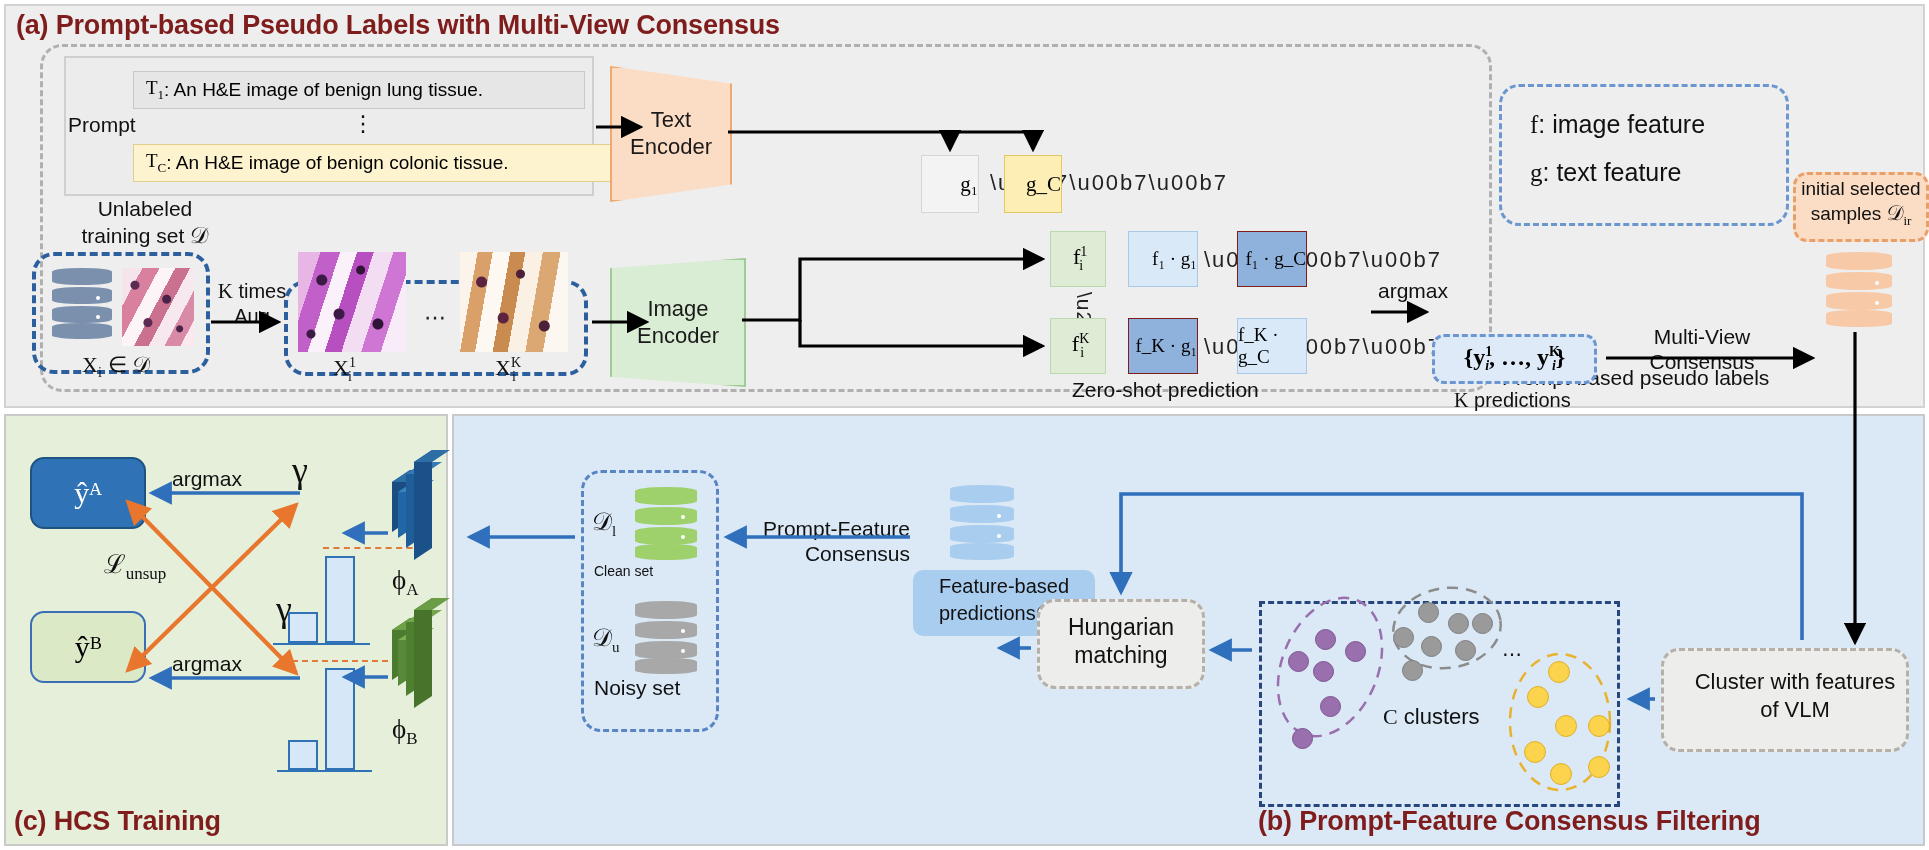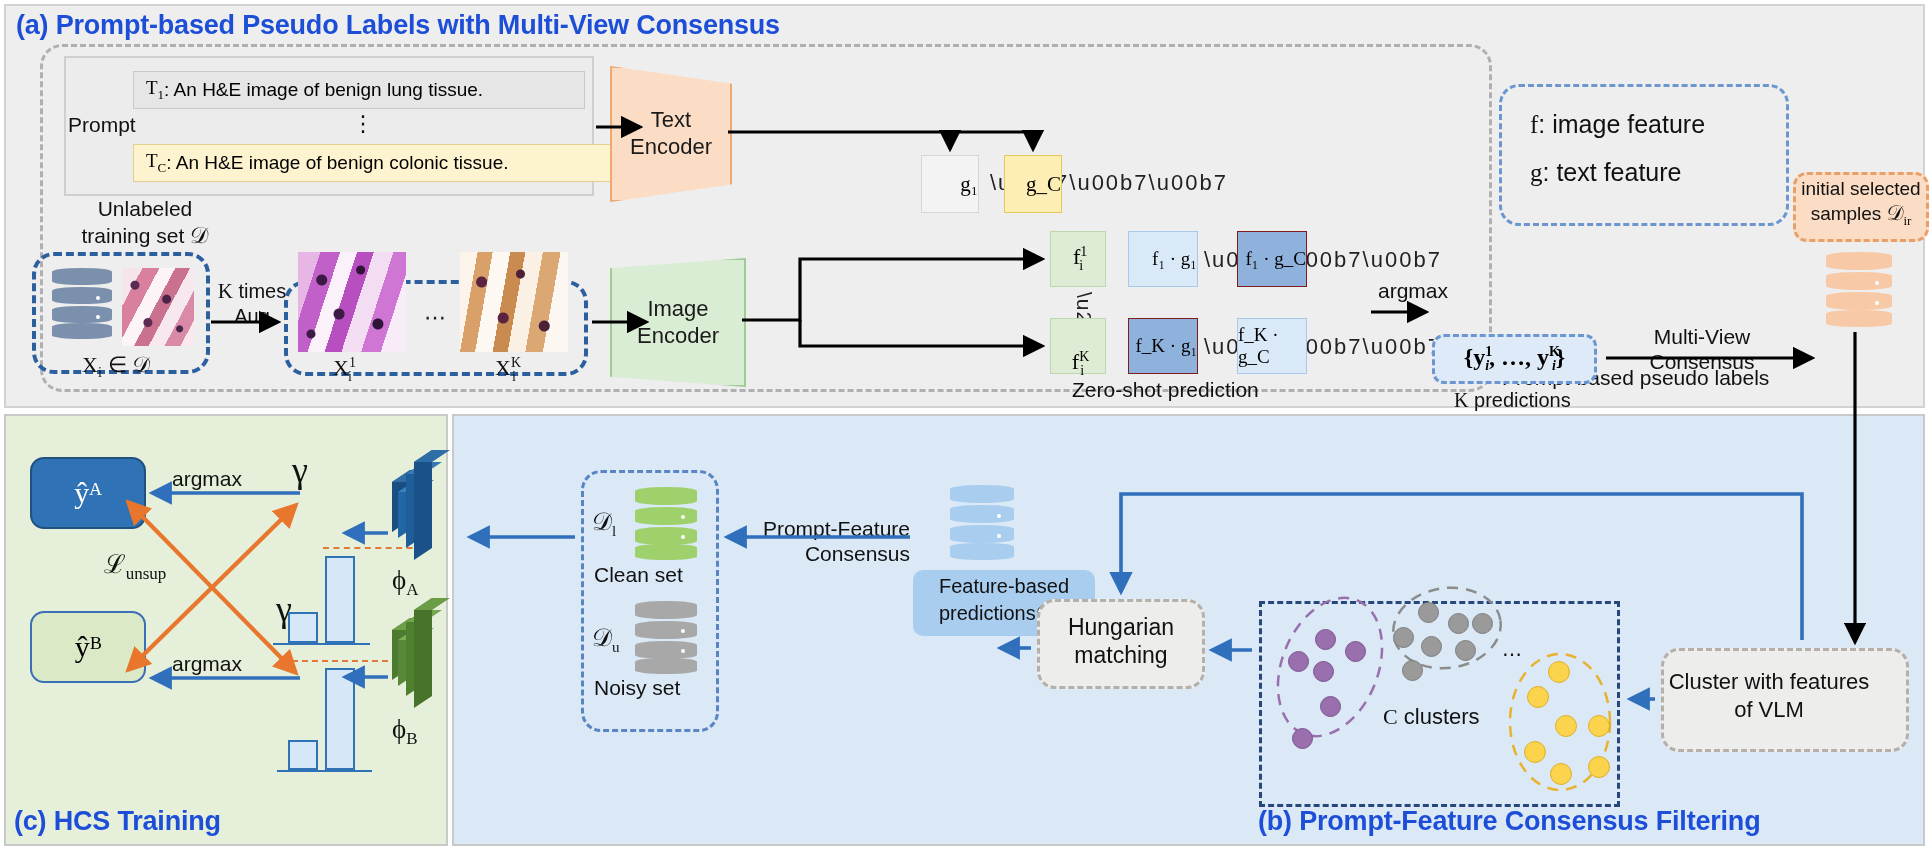--- a/index.html
+++ b/index.html
@@ -7,21 +7,21 @@
   #root{position:relative;width:1929px;height:850px;overflow:hidden;background:#ffffff;}
   .abs{position:absolute;}
   .ital{font-family:"Liberation Serif",serif;}
   .mathserif{font-family:"Liberation Serif",serif;}
 
   
   #panel-a{left:4px;top:4px;width:1921px;height:404px;background:#eeeeee;border:2px solid #d2d2d2;box-sizing:border-box;}
   #panel-c{left:4px;top:414px;width:444px;height:432px;background:#e5efd9;border:2px solid #c9c9c9;box-sizing:border-box;}
   #panel-b{left:452px;top:414px;width:1473px;height:432px;background:#dbe9f7;border:2px solid #c9c9c9;box-sizing:border-box;}
 
-  .panel-title{font-weight:bold;color:#1d4ed8;font-size:27px;letter-spacing:-0.2px;}
+  .panel-title{font-weight:bold;color:#7f1d1d;font-size:27px;letter-spacing:-0.2px;}
 
   
   .dash-gray{border:3px dashed #b0b0b0;border-radius:22px;box-sizing:border-box;}
   .dash-blue{border:4px dashed #2c5f9e;border-radius:22px;box-sizing:border-box;}
   .dash-blue-thin{border:3px dashed #6b96d0;border-radius:16px;box-sizing:border-box;}
   .dash-navy-sq{border:3px dashed #27467e;box-sizing:border-box;}
   .dash-gray-round{border:3px dashed #b5b0aa;border-radius:18px;box-sizing:border-box;background:#ededeb;}
 
   
   #prompt-outer{left:64px;top:56px;width:530px;height:140px;background:#ececec;border:2px solid #cfcfcf;box-sizing:border-box;}
@@ -161,21 +161,21 @@
   <div class="abs cell g-cell hl" style="left:1004px;top:155px;width:58px;height:58px;">
     <span class="ital mathserif">g_C</span>
   </div>
 
   <div class="abs cell f-cell" style="left:1050px;top:231px;width:56px;height:56px;left:1050px;"></div>
   <div class="abs" style="left:1050px;top:231px;width:56px;height:56px;display:flex;align-items:center;justify-content:center;font-size:22px;">
     <span class="ital mathserif">f<sup style="font-size:14px;">1</sup><sub style="font-size:14px;margin-left:-8px;">i</sub></span>
   </div>
   <div class="abs vdots" style="left:1072px;top:292px;">\u22ee</div>
   <div class="abs cell f-cell" style="left:1050px;top:318px;width:56px;height:56px;"></div>
-  <div class="abs" style="left:1050px;top:318px;width:56px;height:56px;display:flex;align-items:center;justify-content:center;font-size:22px;margin-top:18px;">
+  <div class="abs" style="left:1050px;top:318px;width:56px;height:56px;display:flex;align-items:center;justify-content:center;font-size:22px;">
     <span class="ital mathserif">f<sup style="font-size:14px;">K</sup><sub style="font-size:14px;margin-left:-9px;">i</sub></span>
   </div>
 
   <div class="abs cell sim-light" style="left:1128px;top:231px;width:70px;height:56px;">
     <span class="ital mathserif" style="font-size:19px;">f₁ · g₁</span>
   </div>
   <div class="abs dots" style="left:1204px;top:247px;">\u00b7\u00b7\u00b7</div>
   <div class="abs cell sim-dark" style="left:1237px;top:231px;width:70px;height:56px;">
     <span class="ital mathserif" style="font-size:19px;">f₁ · g_C</span>
   </div>
@@ -290,21 +290,21 @@
     <div class="band" style="top:0;width:62px;height:18px;background:#9ed16b;"></div>
     <div class="band" style="top:20px;width:62px;height:18px;background:#9ed16b;"></div>
     <div class="band" style="top:40px;width:62px;height:18px;background:#9ed16b;"></div>
     <div class="band" style="top:57px;width:62px;height:16px;background:#9ed16b;"></div>
     <div style="position:absolute;left:46px;top:28px;width:4px;height:4px;border-radius:50%;background:#fff;"></div>
     <div style="position:absolute;left:46px;top:48px;width:4px;height:4px;border-radius:50%;background:#fff;"></div>
   </div>
   <div class="abs txt mathserif ital" style="left:592px;top:508px;font-size:25px;">
     <span>𝒟</span><sub style="font-size:15px;">l</sub>
   </div>
-  <div class="abs txt" style="left:594px;top:563px;font-size:21px;">Clean set</div>
+  <div class="abs txt" style="left:594px;top:563px;font-size:14px;">Clean set</div>
 
   <div class="cyl" style="left:635px;top:601px;width:62px;height:74px;">
     <div class="band" style="top:0;width:62px;height:18px;background:#a8a8a8;"></div>
     <div class="band" style="top:20px;width:62px;height:18px;background:#a8a8a8;"></div>
     <div class="band" style="top:40px;width:62px;height:18px;background:#a8a8a8;"></div>
     <div class="band" style="top:57px;width:62px;height:16px;background:#a8a8a8;"></div>
     <div style="position:absolute;left:46px;top:28px;width:4px;height:4px;border-radius:50%;background:#fff;"></div>
     <div style="position:absolute;left:46px;top:48px;width:4px;height:4px;border-radius:50%;background:#fff;"></div>
   </div>
   <div class="abs txt mathserif ital" style="left:592px;top:624px;font-size:25px;">
@@ -366,21 +366,21 @@
 
   <div class="clusterdot" style="left:1548px;top:661px;width:22px;height:22px;background:#fbd34d;border:1px solid #e0b028;"></div>
   <div class="clusterdot" style="left:1527px;top:686px;width:22px;height:22px;background:#fbd34d;border:1px solid #e0b028;"></div>
   <div class="clusterdot" style="left:1555px;top:715px;width:22px;height:22px;background:#fbd34d;border:1px solid #e0b028;"></div>
   <div class="clusterdot" style="left:1588px;top:715px;width:22px;height:22px;background:#fbd34d;border:1px solid #e0b028;"></div>
   <div class="clusterdot" style="left:1524px;top:741px;width:22px;height:22px;background:#fbd34d;border:1px solid #e0b028;"></div>
   <div class="clusterdot" style="left:1550px;top:763px;width:22px;height:22px;background:#fbd34d;border:1px solid #e0b028;"></div>
   <div class="clusterdot" style="left:1588px;top:756px;width:22px;height:22px;background:#fbd34d;border:1px solid #e0b028;"></div>
 
   <div class="abs dash-gray-round" style="left:1661px;top:648px;width:248px;height:104px;"></div>
-  <div class="abs txt" style="left:1661px;top:668px;width:216px;text-align:center;font-size:22px;line-height:1.25;">
+  <div class="abs txt" style="left:1661px;top:668px;width:216px;text-align:center;font-size:22px;line-height:1.25;padding-left:26px;">
     <span>Cluster with features</span><br>
     <span>of  VLM</span>
   </div>
 
   <svg class="ov">
     <defs>
       <marker id="ab" viewBox="0 0 10 10" refX="8.5" refY="5" markerWidth="7" markerHeight="7" orient="auto-start-reverse">
         <path d="M 0 0 L 10 5 L 0 10 z" fill="#000"></path>
       </marker>
       <marker id="blu" viewBox="0 0 10 10" refX="8.5" refY="5" markerWidth="6.5" markerHeight="6.5" orient="auto-start-reverse">

